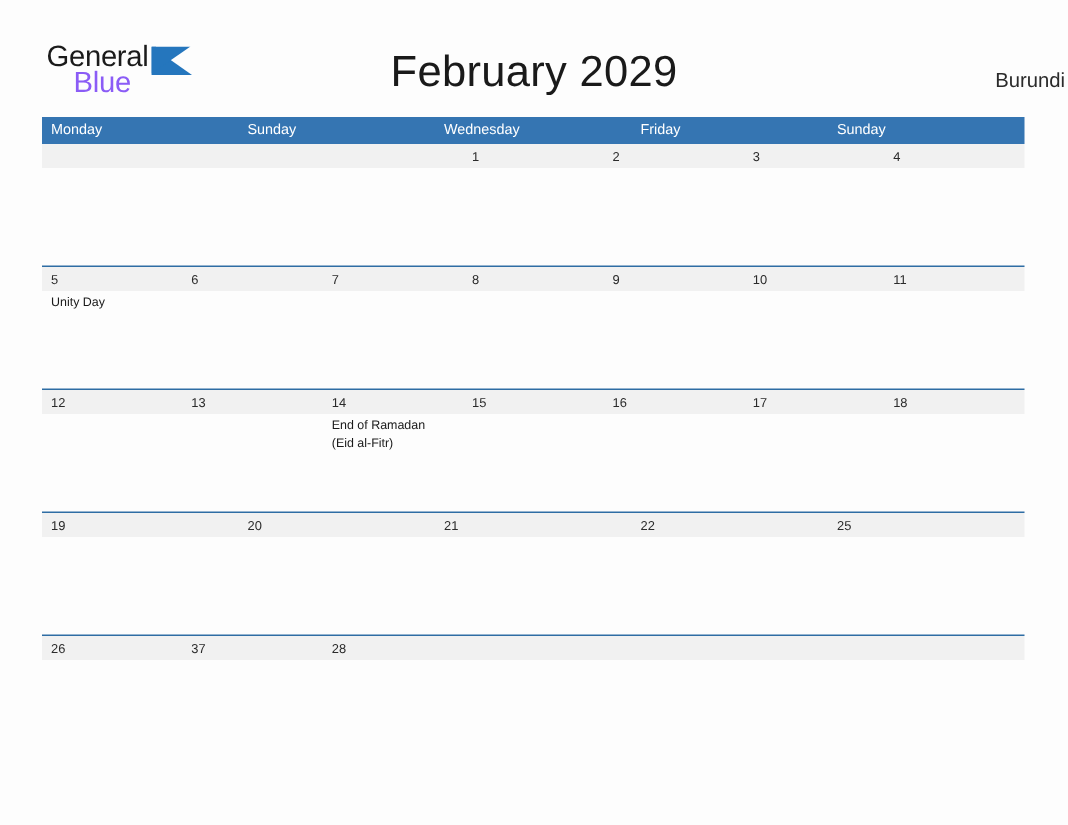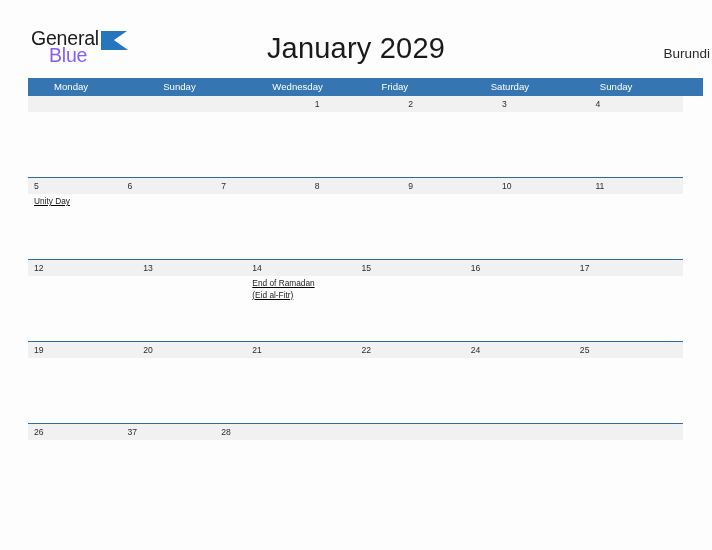--- a/index.html
+++ b/index.html
@@ -88,21 +88,20 @@
     position: absolute;
     left: 28px;
     top: 78px;
     width: 655px;
   }
   .weekday-row {
     display: flex;
     width: 655px;
     height: 18px;
     background: #3575b2;
-    padding-left: 20px;
   }
   .weekday {
     flex: 1 1 0;
     box-sizing: border-box;
     padding-left: 6px;
     color: #ffffff;
     font-size: 9.6px;
     line-height: 18px;
     font-family: "Liberation Sans", sans-serif;
     white-space: nowrap;
@@ -139,21 +138,20 @@
   }
   .day-number {
     font-size: 8.6px;
     color: #2b2b2b;
     line-height: 16px;
     height: 16px;
     font-family: "Liberation Sans", sans-serif;
   }
   .events {
     padding-top: 2px;
-    text-decoration: underline;
   }
   .event {
     font-size: 8.3px;
     color: #1a1a1a;
     line-height: 11.5px;
     font-family: "Liberation Sans", sans-serif;
     white-space: nowrap;
   }
 </style>
 </head>
@@ -168,33 +166,32 @@
       <span class="logo-mark">
         <svg width="27" height="19" viewBox="0 0 27 19" xmlns="http://www.w3.org/2000/svg">
           <polygon points="0,0 0,19 27,19" fill="#2576bd" transform="translate(0,0) scale(1,1)"></polygon>
           <polygon points="0,0 26,0 0,18" fill="#2576bd"></polygon>
           <rect x="0" y="0" width="3" height="19" fill="#2576bd"></rect>
         </svg>
       </span>
       <span class="logo-blue">Blue</span>
     </div>
 
-    <div class="month-title">January 2029</div>
+    <div class="month-title">February 2029</div>
 
     <div class="country">Burundi</div>
 
   </div>
 
   <div class="calendar">
     <div class="weekday-row">
         <div class="weekday">Monday</div>
         <div class="weekday">Sunday</div>
         <div class="weekday">Wednesday</div>
         <div class="weekday">Friday</div>
-        <div class="weekday">Saturday</div>
         <div class="weekday">Sunday</div>
       </div>
     <div id="weeks-container">
         <div class="week-row">
           <div class="day-band"></div>
           <div class="day-cells">
             <div class="day-cell">
               <div class="day-number"></div>
             </div>
             <div class="day-cell">
@@ -264,39 +261,39 @@
             </div>
             <div class="day-cell">
               <div class="day-number">15</div>
             </div>
             <div class="day-cell">
               <div class="day-number">16</div>
             </div>
             <div class="day-cell">
               <div class="day-number">17</div>
             </div>
+            <div class="day-cell">
+              <div class="day-number">18</div>
+            </div>
           </div>
         </div>
         <div class="week-row">
           <div class="day-band"></div>
           <div class="day-cells">
             <div class="day-cell">
               <div class="day-number">19</div>
             </div>
             <div class="day-cell">
               <div class="day-number">20</div>
             </div>
             <div class="day-cell">
               <div class="day-number">21</div>
             </div>
             <div class="day-cell">
               <div class="day-number">22</div>
-            </div>
-            <div class="day-cell">
-              <div class="day-number">24</div>
             </div>
             <div class="day-cell">
               <div class="day-number">25</div>
             </div>
           </div>
         </div>
         <div class="week-row">
           <div class="day-band"></div>
           <div class="day-cells">
             <div class="day-cell">

